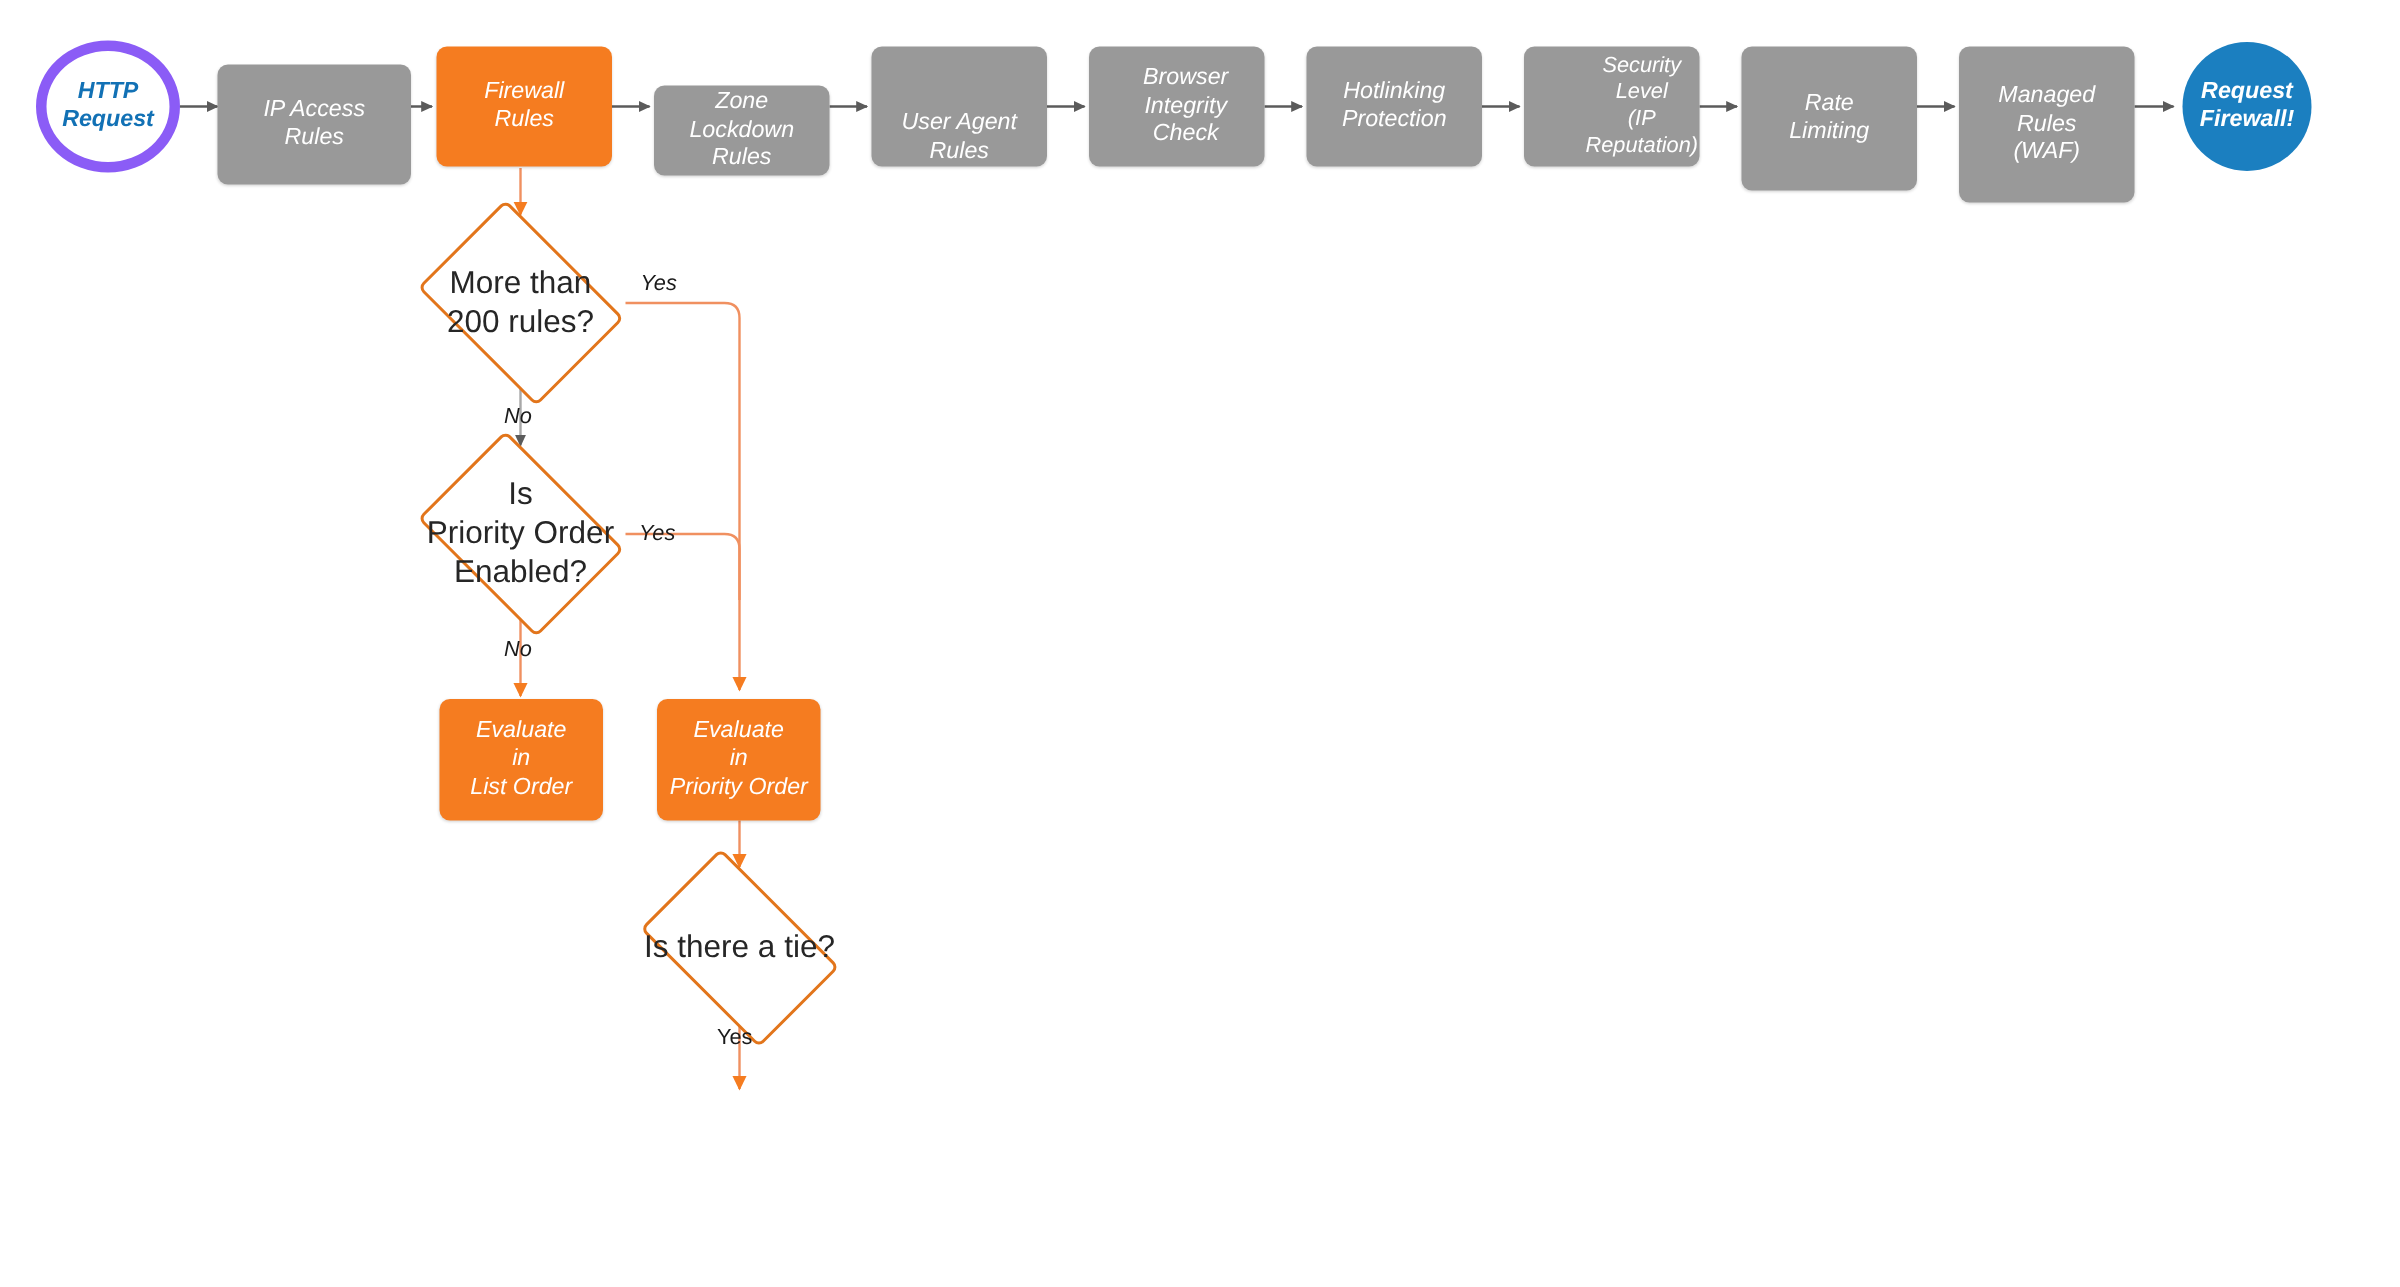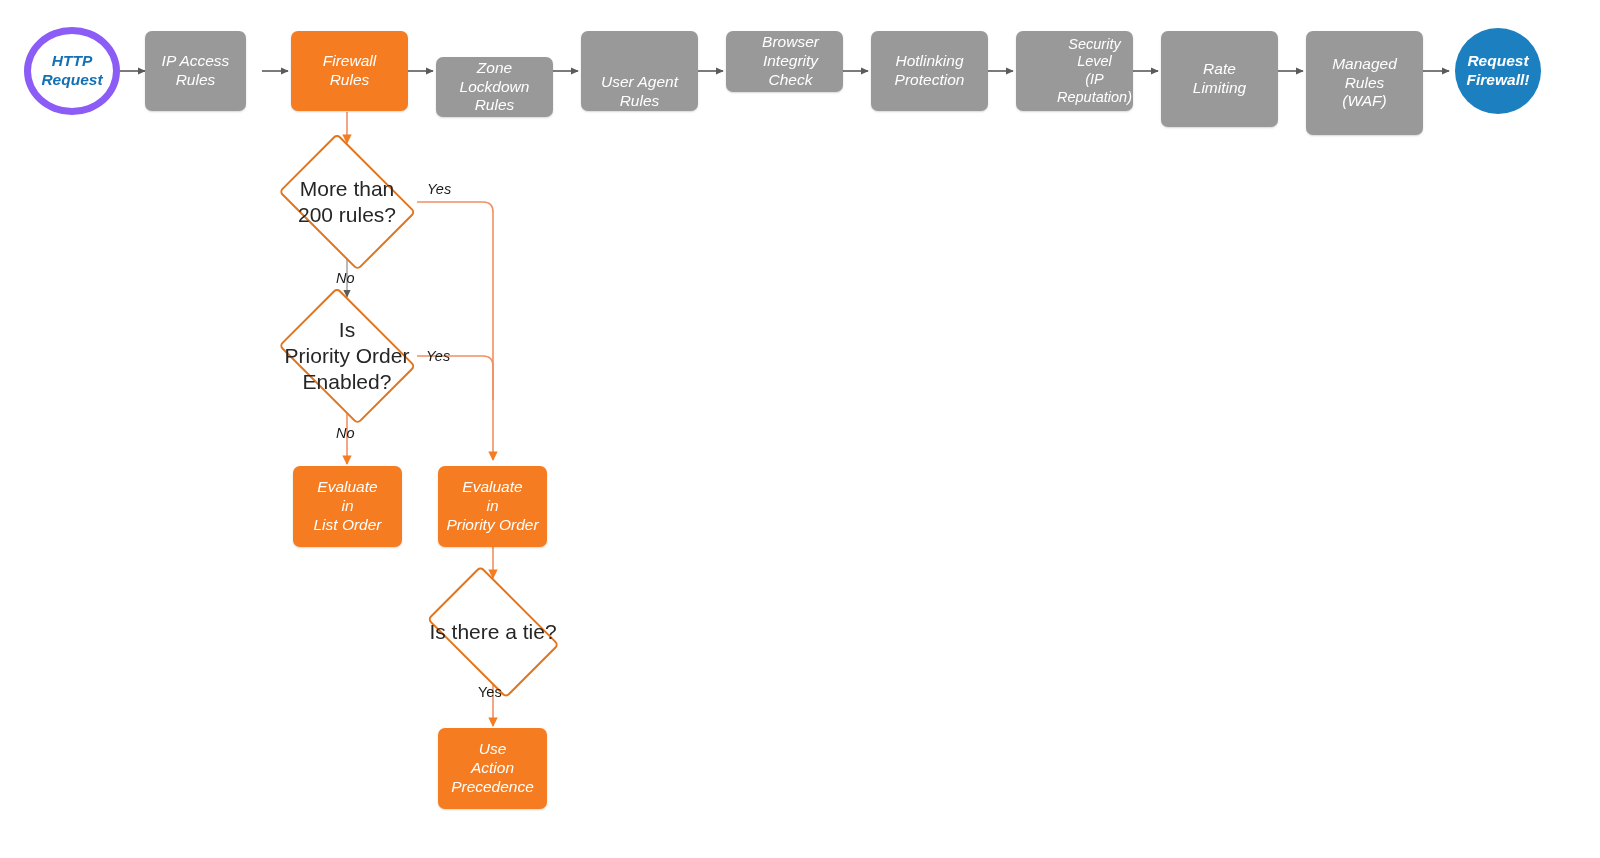--- a/index.html
+++ b/index.html
@@ -158,42 +158,42 @@
     <line x1="493" y1="547" x2="493" y2="578" stroke="#F09060" stroke-width="1.6" fill="none" marker-end="url(#ahOrange)"></line>
 
     <line x1="493" y1="684" x2="493" y2="726" stroke="#F09060" stroke-width="1.6" fill="none" marker-end="url(#ahOrange)"></line>
   </svg>
 
   <div class="node terminator-start" style="left:24px; top:27px; width:96px; height:88px;">
     <span style="white-space:pre-line;">HTTP
 Request</span>
   </div>
 
-  <div class="node stage" style="left:145px; top:31px; width:101px; height:80px;">
+  <div class="node stage" style="left:145px; top:43px; width:129px; height:80px;">
     <span style="white-space:pre-line;">IP Access
 Rules</span>
   </div>
 
   <div class="node stage active" style="left:291px; top:31px; width:117px; height:80px;">
     <span style="white-space:pre-line;">Firewall
 Rules</span>
   </div>
 
   <div class="node stage" style="left:436px; top:31px; width:117px; height:60px;margin-top:26px;">
     <span style="white-space:pre-line;">Zone
 Lockdown
 Rules</span>
   </div>
 
   <div class="node stage" style="left:581px; top:31px; width:117px; height:80px;align-items:flex-end;">
     <span style="white-space:pre-line;">User Agent
 Rules</span>
   </div>
 
-  <div class="node stage" style="left:726px; top:31px; width:117px; height:61px;padding-left:12px;">
+  <div class="node stage" style="left:726px; top:31px; width:117px; height:80px;padding-left:12px;">
     <span style="white-space:pre-line;">Browser
 Integrity
 Check</span>
   </div>
 
   <div class="node stage" style="left:871px; top:31px; width:117px; height:80px;">
     <span style="white-space:pre-line;">Hotlinking
 Protection</span>
   </div>
 
@@ -242,25 +242,20 @@
 in
 List Order</span>
   </div>
 
   <div class="node action" style="left:438px; top:466px; width:109px; height:81px;">
     <span style="white-space:pre-line;">Evaluate
 in
 Priority Order</span>
   </div>
 
-  <div class="node action" style="left:438px; top:728px; width:109px; height:81px;">
-    <span style="white-space:pre-line;">Use
-Action
-Precedence</span>
-  </div>
 
   <div class="edge-label" style="left:427px; top:181px;">Yes</div>
 
   <div class="edge-label" style="left:336px; top:270px;">No</div>
 
   <div class="edge-label" style="left:426px; top:348px;">Yes</div>
 
   <div class="edge-label" style="left:336px; top:425px;">No</div>
 
   <div class="edge-label upright" style="left:478px; top:684px;">Yes</div>

